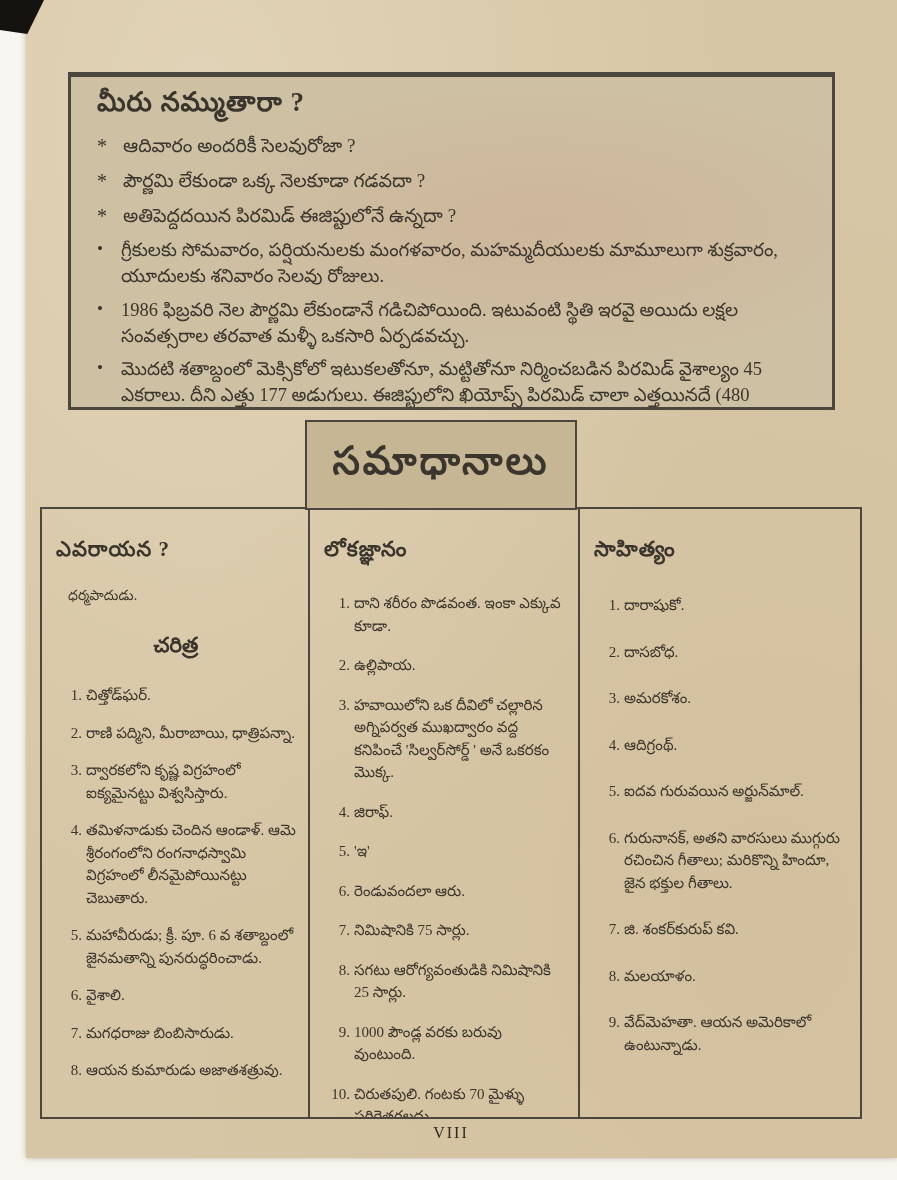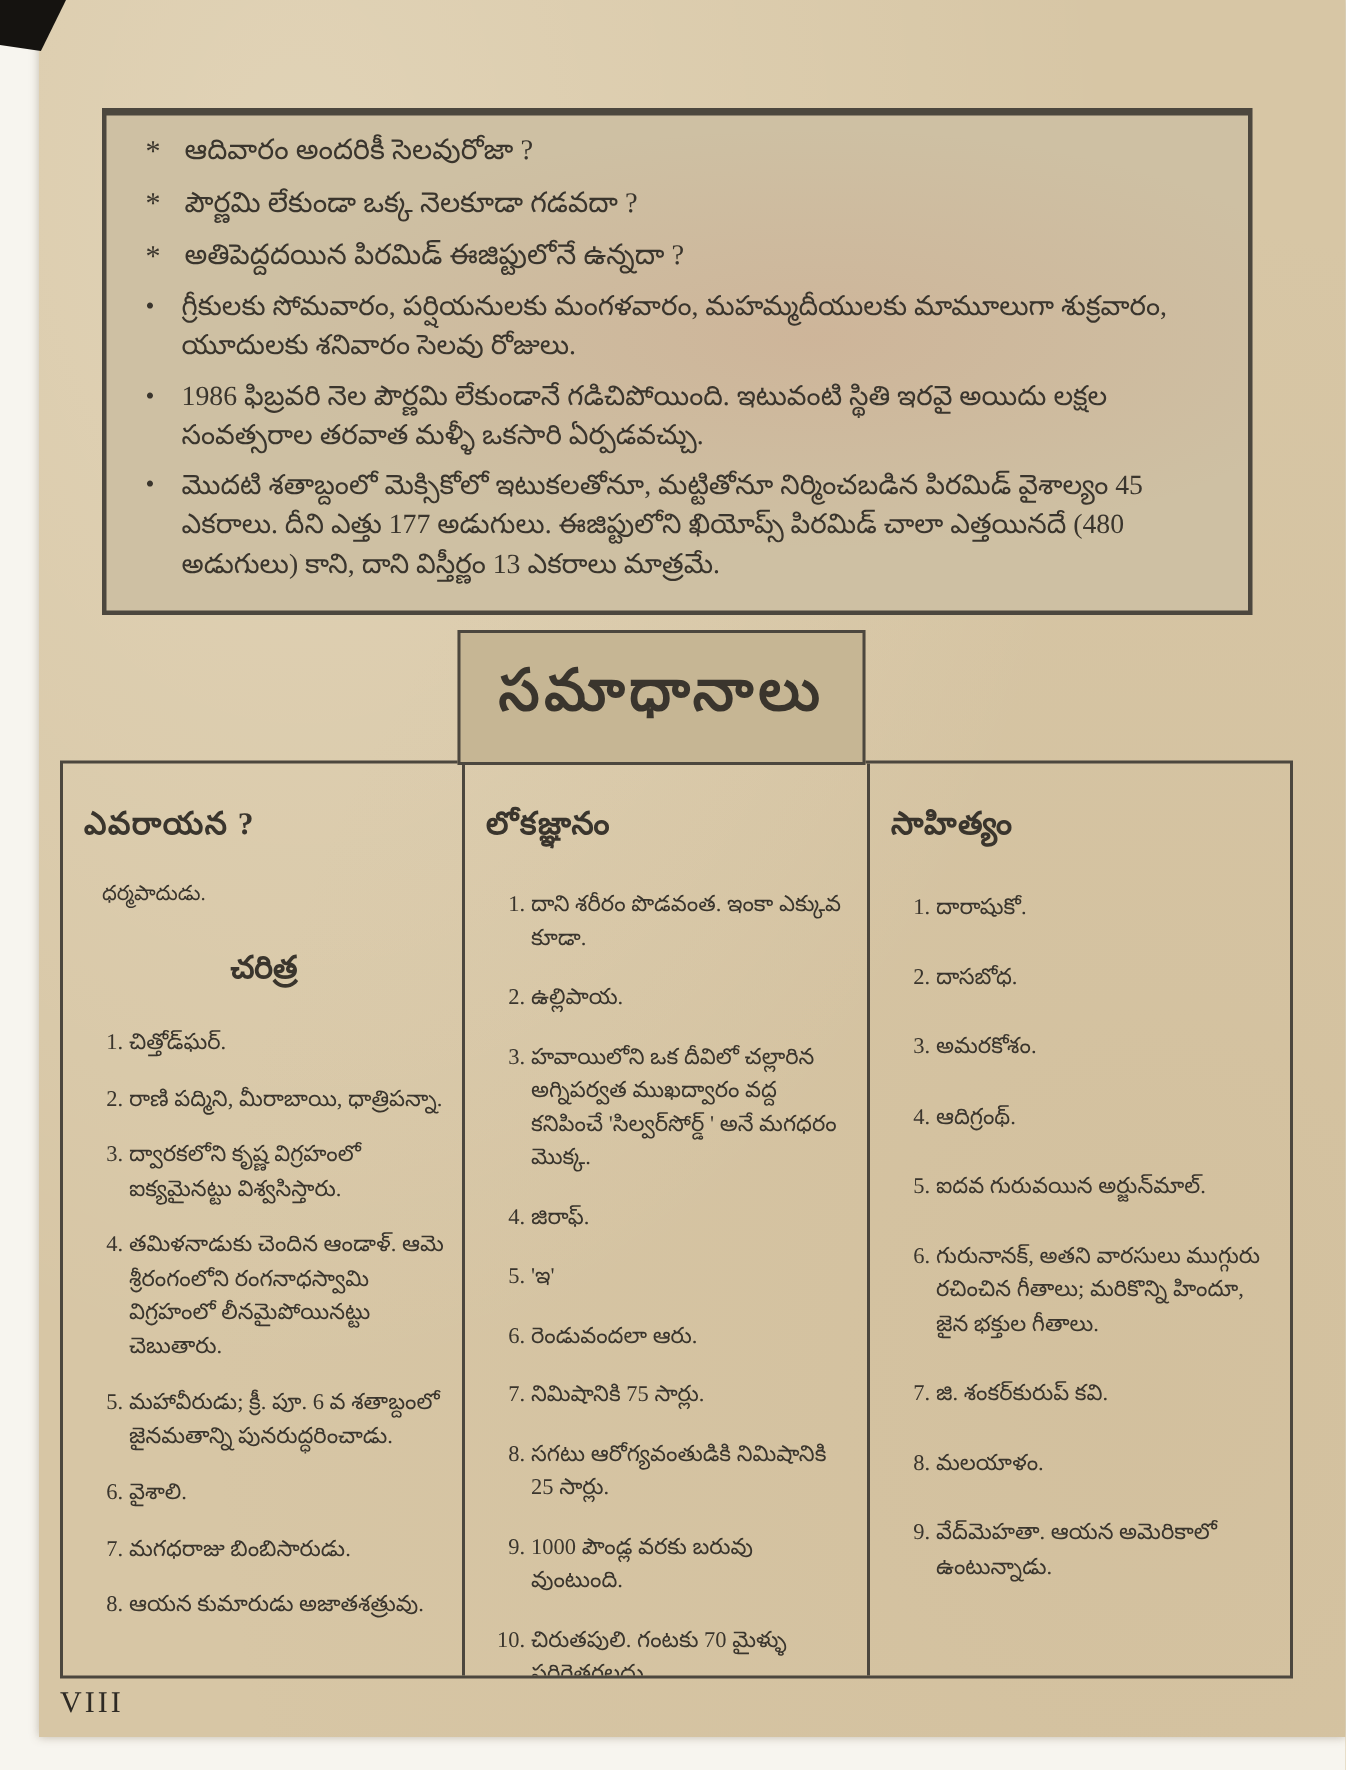--- a/index.html
+++ b/index.html
@@ -67,30 +67,31 @@
   .item { position:relative; padding-left:30px; font-size:15px; line-height:1.5; }
   .item .num { position:absolute; left:0; top:0; width:26px; text-align:right; }
   .col-1 .item { margin-bottom:15px; }
   .col-2 .item { margin-bottom:17px; }
   .col-2 .col-header { margin-bottom:26px; }
   .col-3 .item { margin-bottom:24px; }
   .col-3 .col-header { margin-bottom:28px; }
 
   .page-number {
     position:absolute; left:40px; top:1124px; width:822px;
-    text-align:left; font-size:20px; letter-spacing:2px; color:#2e2a24;
+    text-align:center; font-size:16px; letter-spacing:2px; color:#2e2a24;
   }
 </style>
 </head>
 <body>
 
 <div class="paper"></div>
 <div class="corner-mark"></div>
 
 <div class="quiz-box ink">
+  <div class="quiz-title">మీరు నమ్ముతారా ?</div>
   <div>
 
       <div class="q-item">
         <span class="mark">*</span>
         <span>ఆదివారం అందరికీ సెలవురోజా ?</span>
       </div>
 
       <div class="q-item">
         <span class="mark">*</span>
         <span>పౌర్ణమి లేకుండా ఒక్క నెలకూడా గడవదా ?</span>
@@ -181,21 +182,21 @@
           <span>దాని శరీరం పొడవంత. ఇంకా ఎక్కువ కూడా.</span>
         </div>
 
         <div class="item">
           <span class="num">2.</span>
           <span>ఉల్లిపాయ.</span>
         </div>
 
         <div class="item">
           <span class="num">3.</span>
-          <span>హవాయిలోని ఒక దీవిలో చల్లారిన అగ్నిపర్వత ముఖద్వారం వద్ద కనిపించే 'సిల్వర్‌సోర్డ్ ' అనే మగధరం మొక్క.</span>
+          <span>హవాయిలోని ఒక దీవిలో చల్లారిన అగ్నిపర్వత ముఖద్వారం వద్ద కనిపించే 'సిల్వర్‌సోర్డ్ ' అనే ఒకరకం మొక్క.</span>
         </div>
 
         <div class="item">
           <span class="num">4.</span>
           <span>జిరాఫ్.</span>
         </div>
 
         <div class="item">
           <span class="num">5.</span>
           <span>'ఇ'</span>

